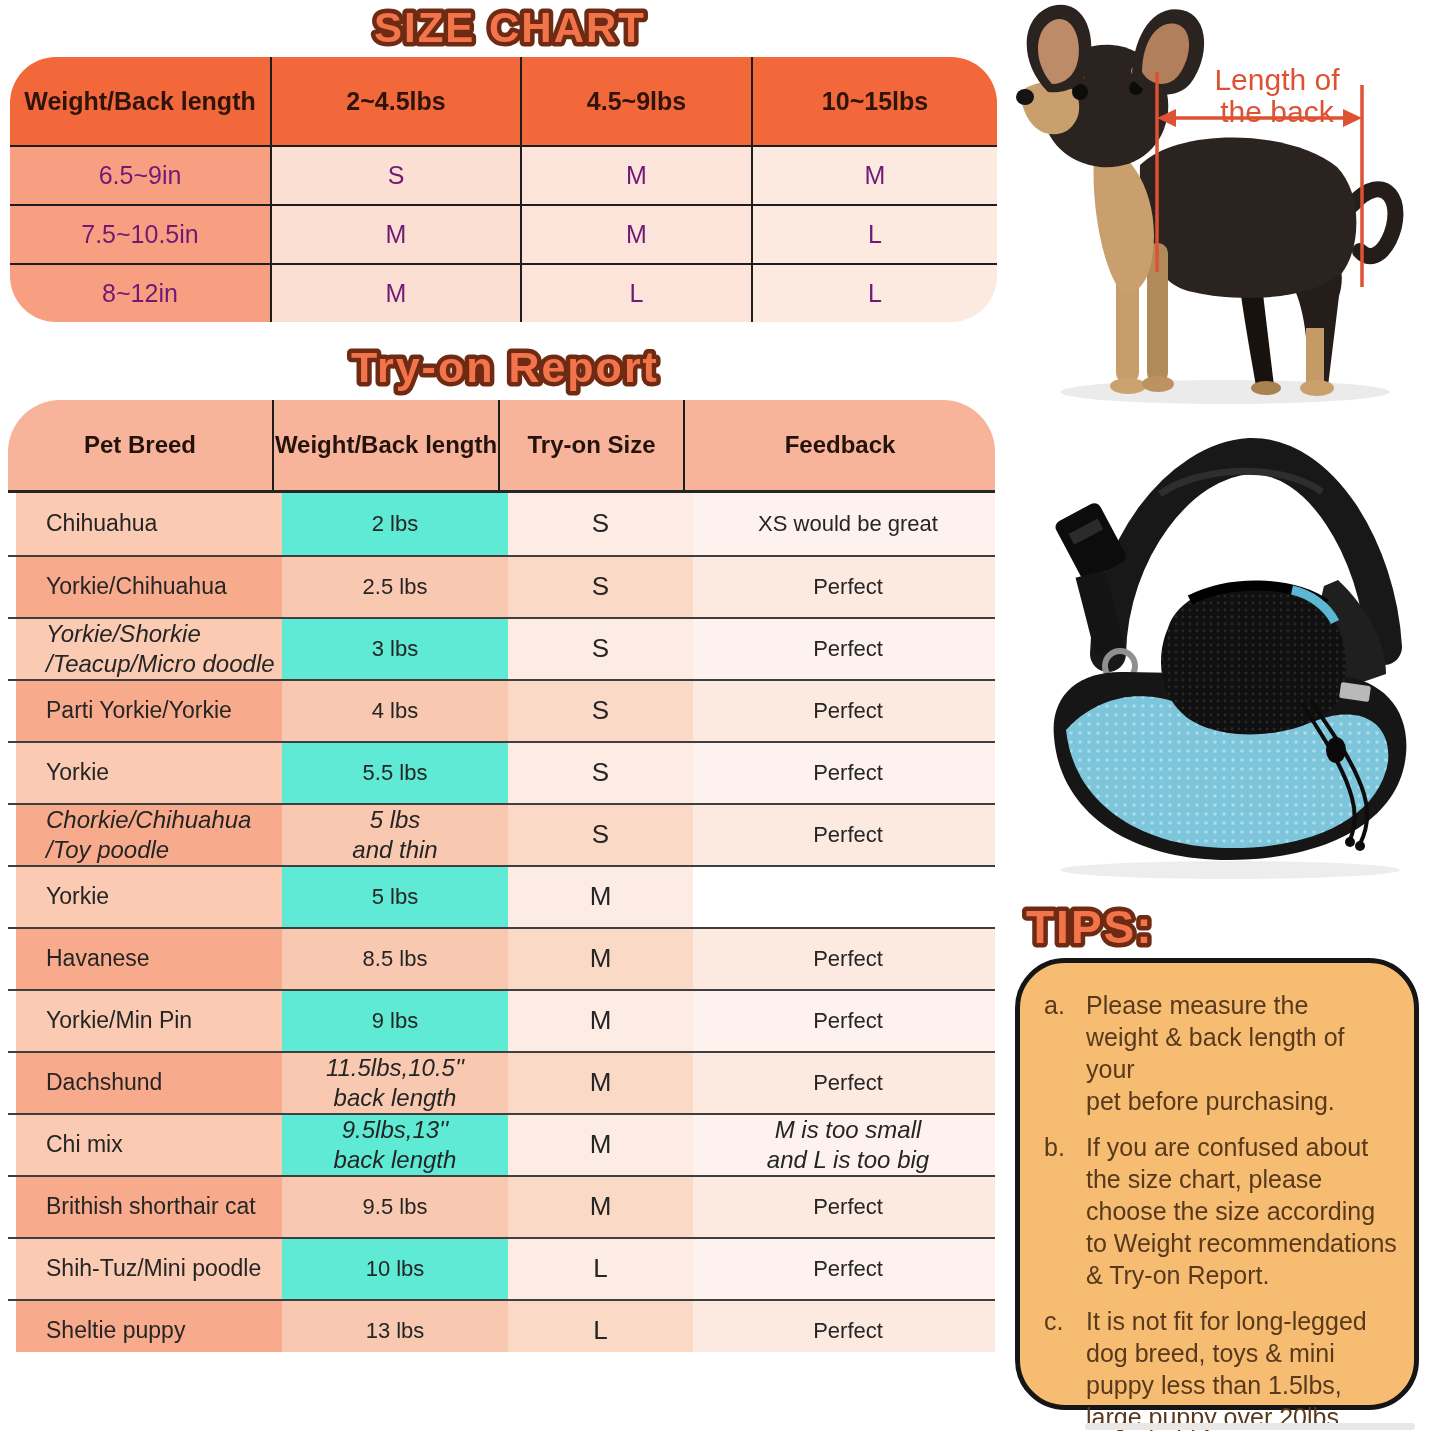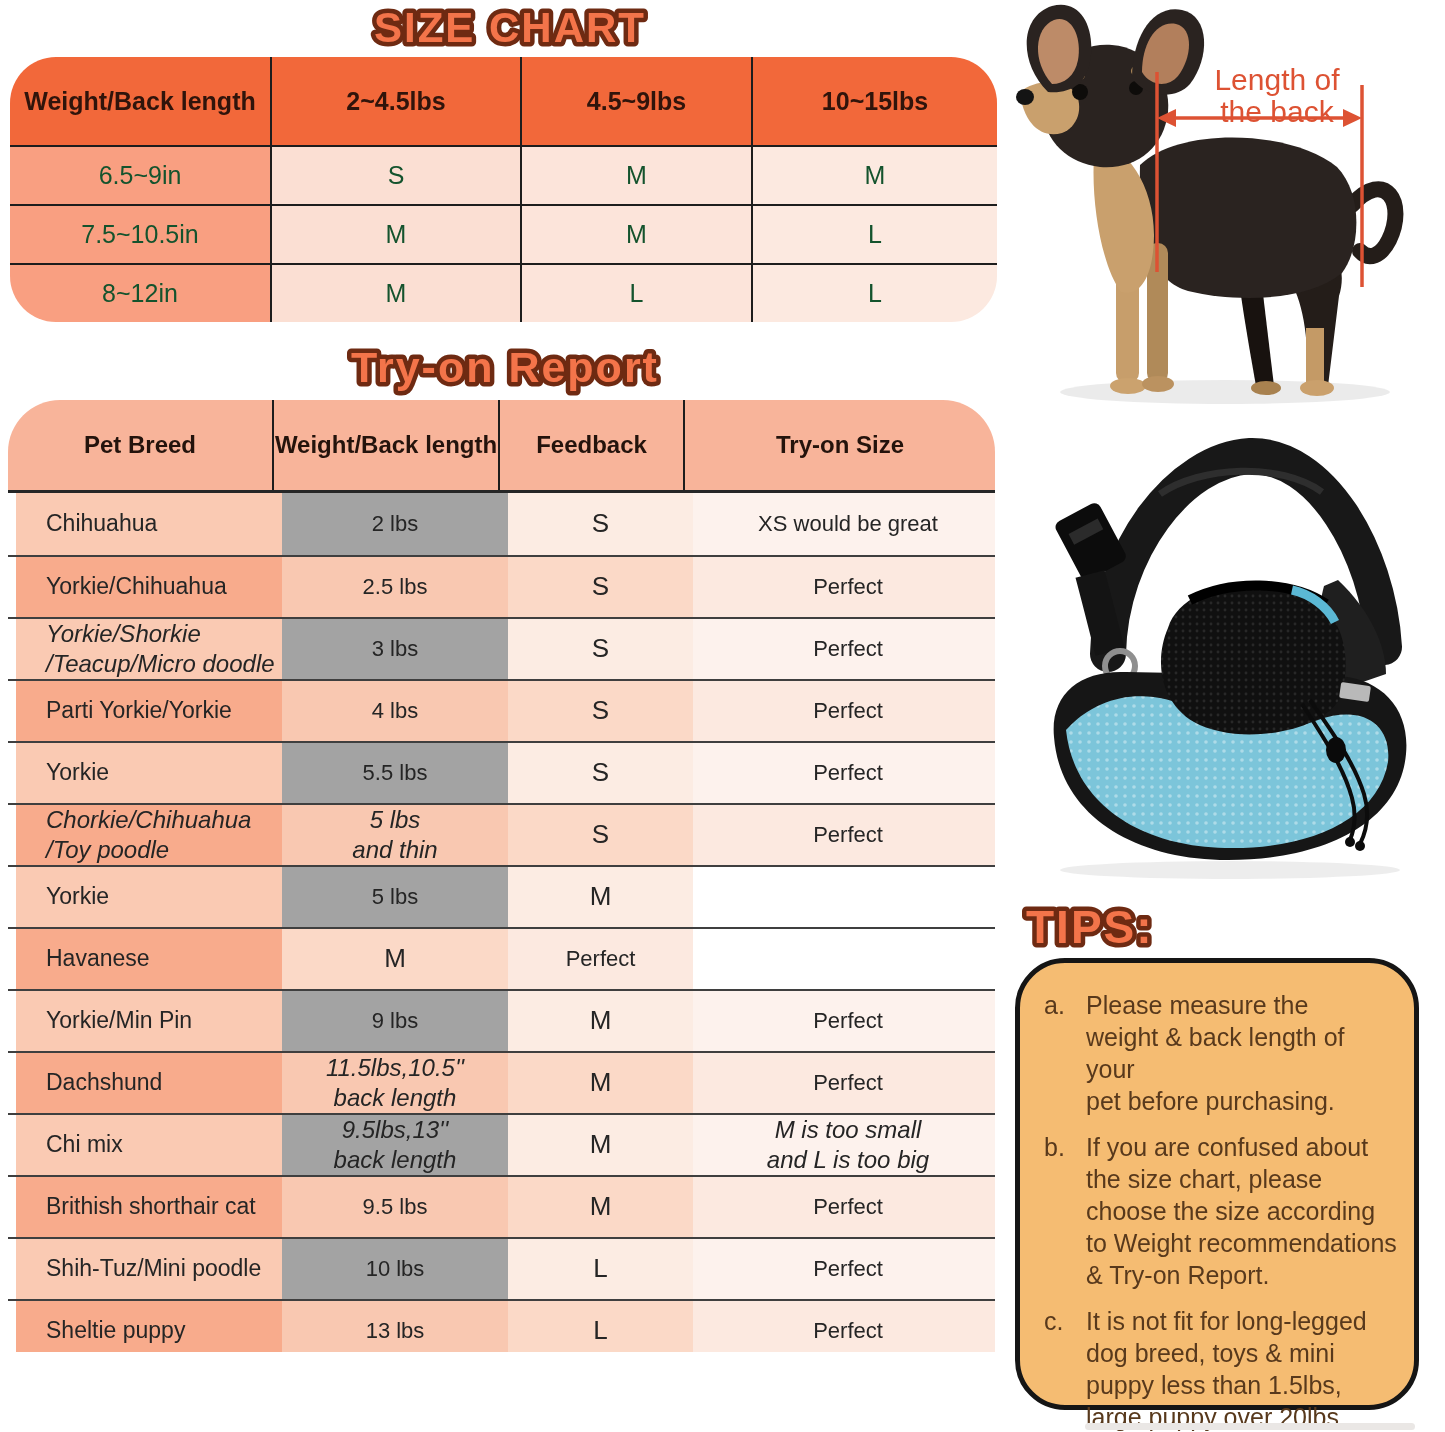--- a/index.html
+++ b/index.html
@@ -16,21 +16,21 @@
   .size-table{position:absolute;left:10px;top:57px;width:987px;height:265px;
     border-radius:46px;overflow:hidden;display:flex;flex-direction:column;}
   .size-table .hrow{display:grid;grid-template-columns:262px 250px 231px 244px;height:88px;
     background:var(--size-header-bg,#f2683a);flex:none;}
   .size-table .hcell{display:flex;align-items:center;justify-content:center;
     font-size:25px;font-weight:bold;color:#30140b;border-right:2px solid #1d1d1d;}
   .size-table .hcell:last-child{border-right:none;}
   .size-table .brow{display:grid;grid-template-columns:262px 250px 231px 244px;flex:1;
     border-top:2px solid #1d1d1d;}
   .size-table .bcell{display:flex;align-items:center;justify-content:center;
-    font-size:25px;color:#14532d;border-right:2px solid #1d1d1d;background:#fbe2d7;}
+    font-size:25px;color:#701a75;border-right:2px solid #1d1d1d;background:#fbe2d7;}
   .size-table .bcell:last-child{border-right:none;}
   .size-table .bcell.c0{background:var(--size-rowlabel-bg,#f99f81);}
   .size-table .bcell.c1{background:#fbdfd3;}
   .size-table .bcell.c2{background:#fce4da;}
   .size-table .bcell.c3{background:#fce9e0;}
 
   
   .tryon-table{position:absolute;left:8px;top:400px;width:987px;height:952px;
     border-radius:52px 52px 0 0;overflow:hidden;display:flex;flex-direction:column;}
   .tryon-table .hrow{display:grid;grid-template-columns:266px 226px 185px 310px;height:90px;
@@ -39,21 +39,21 @@
     font-size:24px;font-weight:bold;color:#24130c;border-right:2px solid #1d1d1d;}
   .tryon-table .hcell:last-child{border-right:none;}
   .tryon-rows{flex:1;display:grid;grid-template-rows:repeat(15,1fr);}
   .tryon-table .brow{display:grid;grid-template-columns:266px 226px 185px 310px;
     border-top:2px solid #3f3f3f;padding-left:8px;}
   .tryon-table .brow:first-child{border-top:none;}
   .tryon-table .bcell{display:flex;align-items:center;justify-content:center;
     color:#252525;white-space:pre-line;text-align:center;line-height:1.2;}
   .tryon-table .bcell.c0{justify-content:flex-start;text-align:left;padding-left:30px;
     font-size:23px;background:#facab3;}
-  .tryon-table .bcell.c1{font-size:22px;background:#a3a3a3;}
+  .tryon-table .bcell.c1{font-size:22px;background:#5eead4;}
   .tryon-table .bcell.c2{font-size:26px;background:#fcece3;}
   .tryon-table .bcell.c3{font-size:22px;background:#fdf2ed;}
   .tryon-table .brow.dark .bcell.c0{background:#f8ab8c;}
   .tryon-table .brow.dark .bcell.c1{background:#f9c8b1;}
   .tryon-table .brow.dark .bcell.c2{background:#fbd9c7;}
   .tryon-table .brow.dark .bcell.c3{background:#fce9e0;}
   .tryon-table .bcell.ml{font-size:24px;line-height:1.25;font-style:italic;}
 
   
   .dog-wrap{position:absolute;left:990px;top:0;width:430px;height:410px;}
@@ -113,22 +113,22 @@
     </div>
 
   <svg class="title-svg" style="left:295px;top:340px;" width="420" height="56">
     <text class="bubble-text" x="210" y="42" font-size="43" text-anchor="middle">Try-on Report</text>
   </svg>
 
   <div class="tryon-table">
     <div class="hrow">
         <div class="hcell c0">Pet Breed</div>
         <div class="hcell c1">Weight/Back length</div>
+        <div class="hcell c2">Try-on Size</div>
         <div class="hcell c3">Feedback</div>
-        <div class="hcell c2">Try-on Size</div>
       </div>
     <div class="tryon-rows">
         <div class="brow">
           <div class="bcell c0">Chihuahua</div>
           <div class="bcell c1">2 lbs</div>
           <div class="bcell c2">S</div>
           <div class="bcell c3">XS would be great</div>
         </div>
         <div class="brow dark">
           <div class="bcell c0">Yorkie/Chihuahua</div>
@@ -163,20 +163,21 @@
           <div class="bcell c2">S</div>
           <div class="bcell c3">Perfect</div>
         </div>
         <div class="brow">
           <div class="bcell c0">Yorkie</div>
           <div class="bcell c1">5 lbs</div>
           <div class="bcell c2">M</div>
         </div>
         <div class="brow dark">
           <div class="bcell c0">Havanese</div>
+          <div class="bcell c1">8.5 lbs</div>
           <div class="bcell c2">M</div>
           <div class="bcell c3">Perfect</div>
         </div>
         <div class="brow">
           <div class="bcell c0">Yorkie/Min Pin</div>
           <div class="bcell c1">9 lbs</div>
           <div class="bcell c2">M</div>
           <div class="bcell c3">Perfect</div>
         </div>
         <div class="brow dark">

